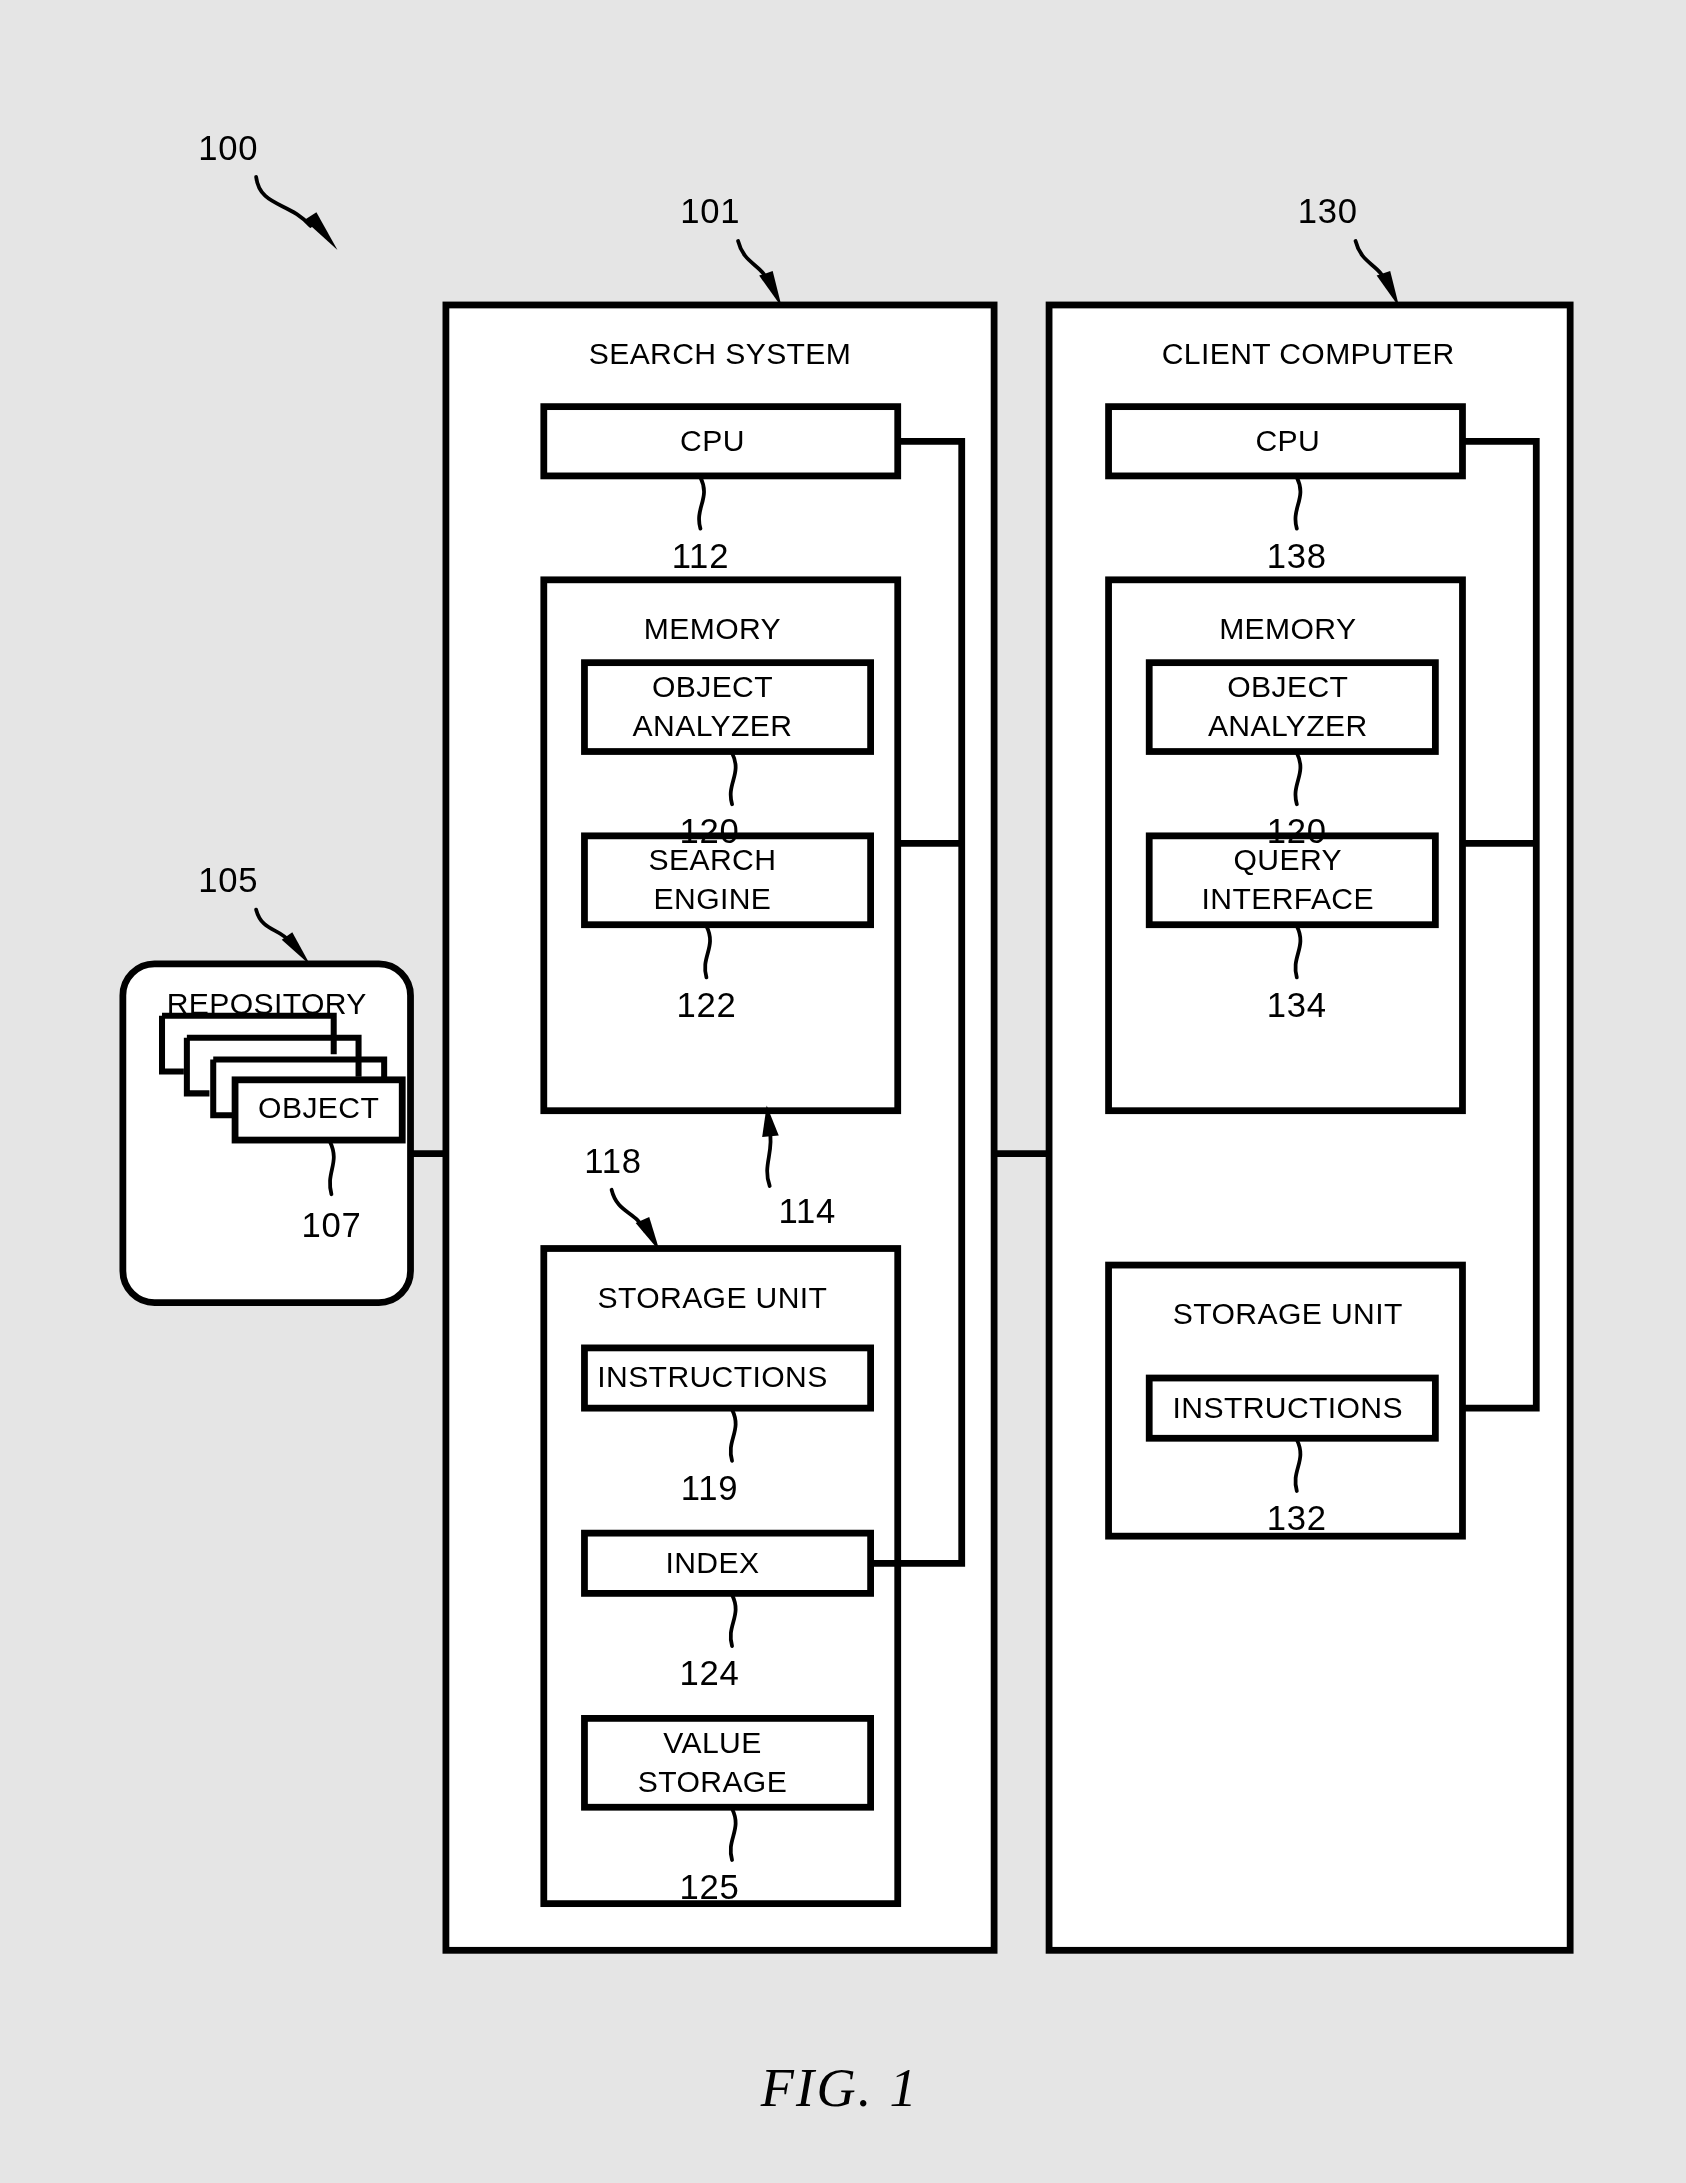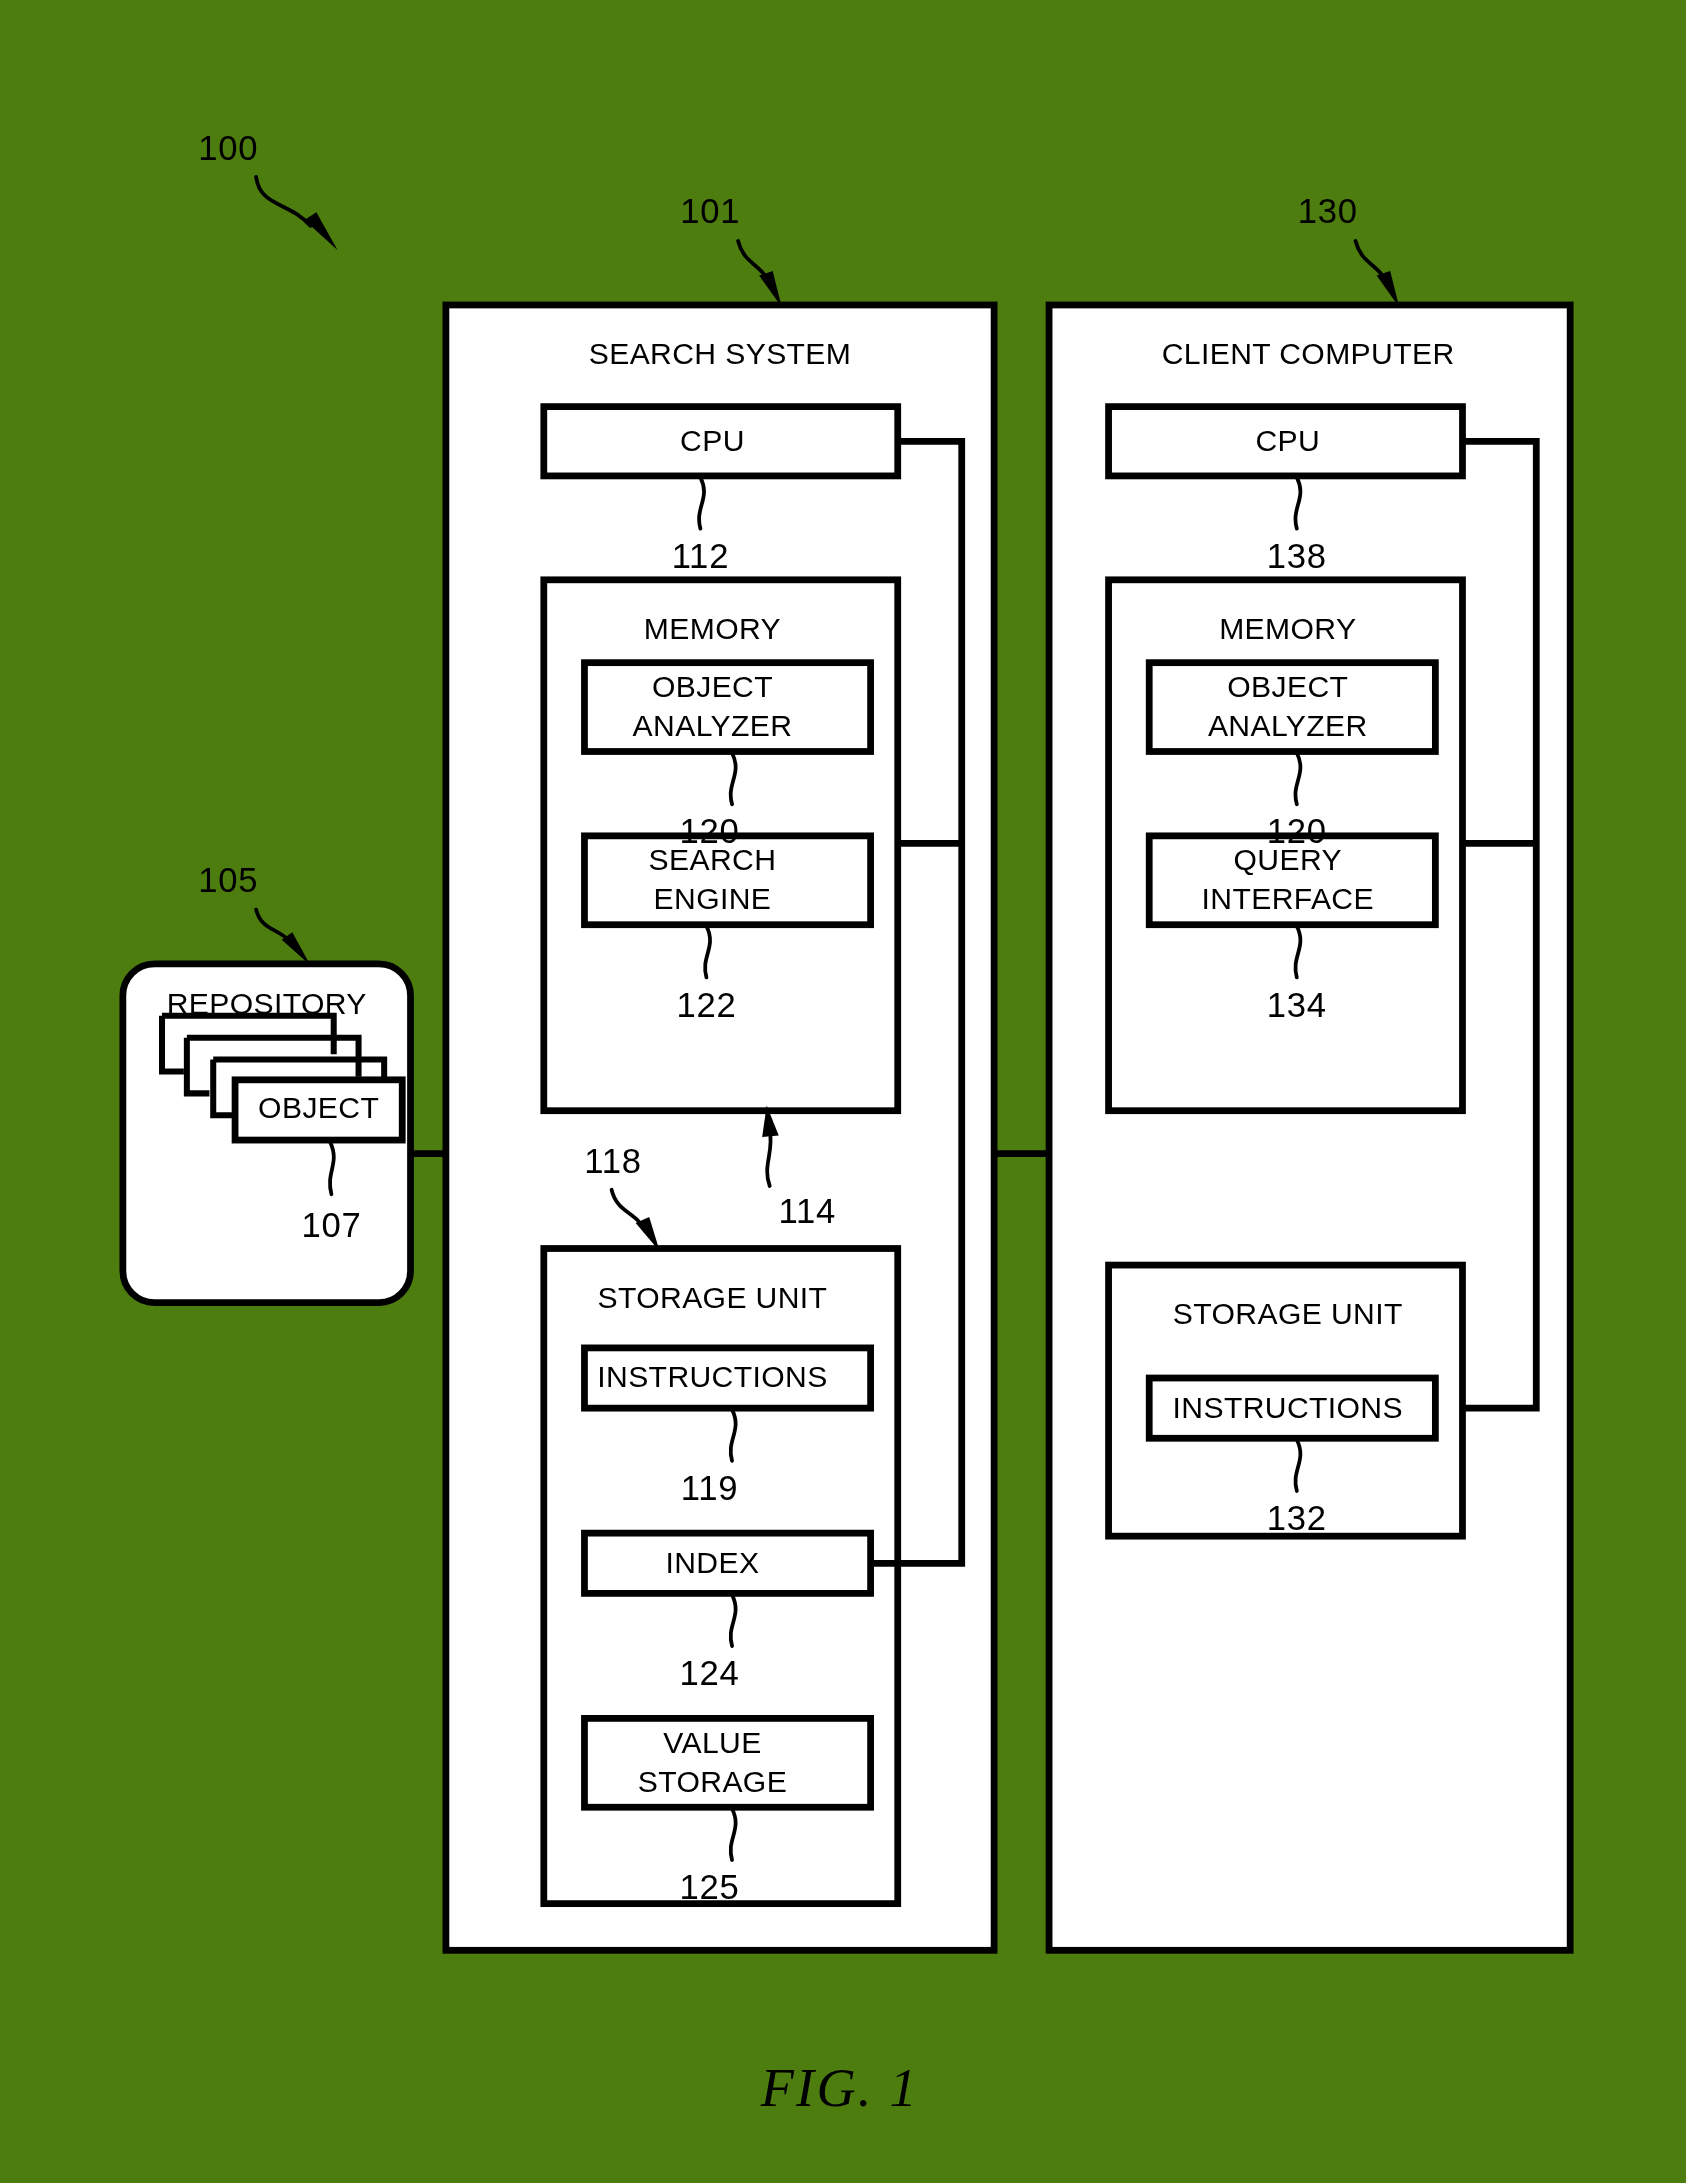--- a/index.html
+++ b/index.html
@@ -1,18 +1,18 @@
 <!DOCTYPE html>
 <html style="font-size:12px"><head>
 <meta charset="utf-8">
 <style>
   html,body{margin:0;padding:0;background:#ffffff;}
   body{width:1687px;height:2183px;overflow:hidden;
        font-family:"Liberation Sans", sans-serif;}
-  #fig{position:relative;width:1687px;height:2183px;background:#4d7c0f;}
+  #fig{position:relative;width:1687px;height:2183px;background:#e5e5e5;}
   svg{position:absolute;top:0;left:0;width:1687px;height:2183px;}
   .bx{fill:#ffffff;stroke:#000000;}
   .ln{stroke:#000000;fill:none;}
   .lead{stroke:#000000;fill:none;stroke-width:5;stroke-linecap:round;}
   text{fill:#000000;font-family:"Liberation Sans", sans-serif;
        text-anchor:middle;dominant-baseline:middle;}
   .t-box{font-size:40px;letter-spacing:0.5px;}
   .t-ref{font-size:46px;letter-spacing:1px;}
   .t-fig{font-family:"Liberation Serif", serif;font-style:italic;
          font-size:72px;letter-spacing:3px;}

